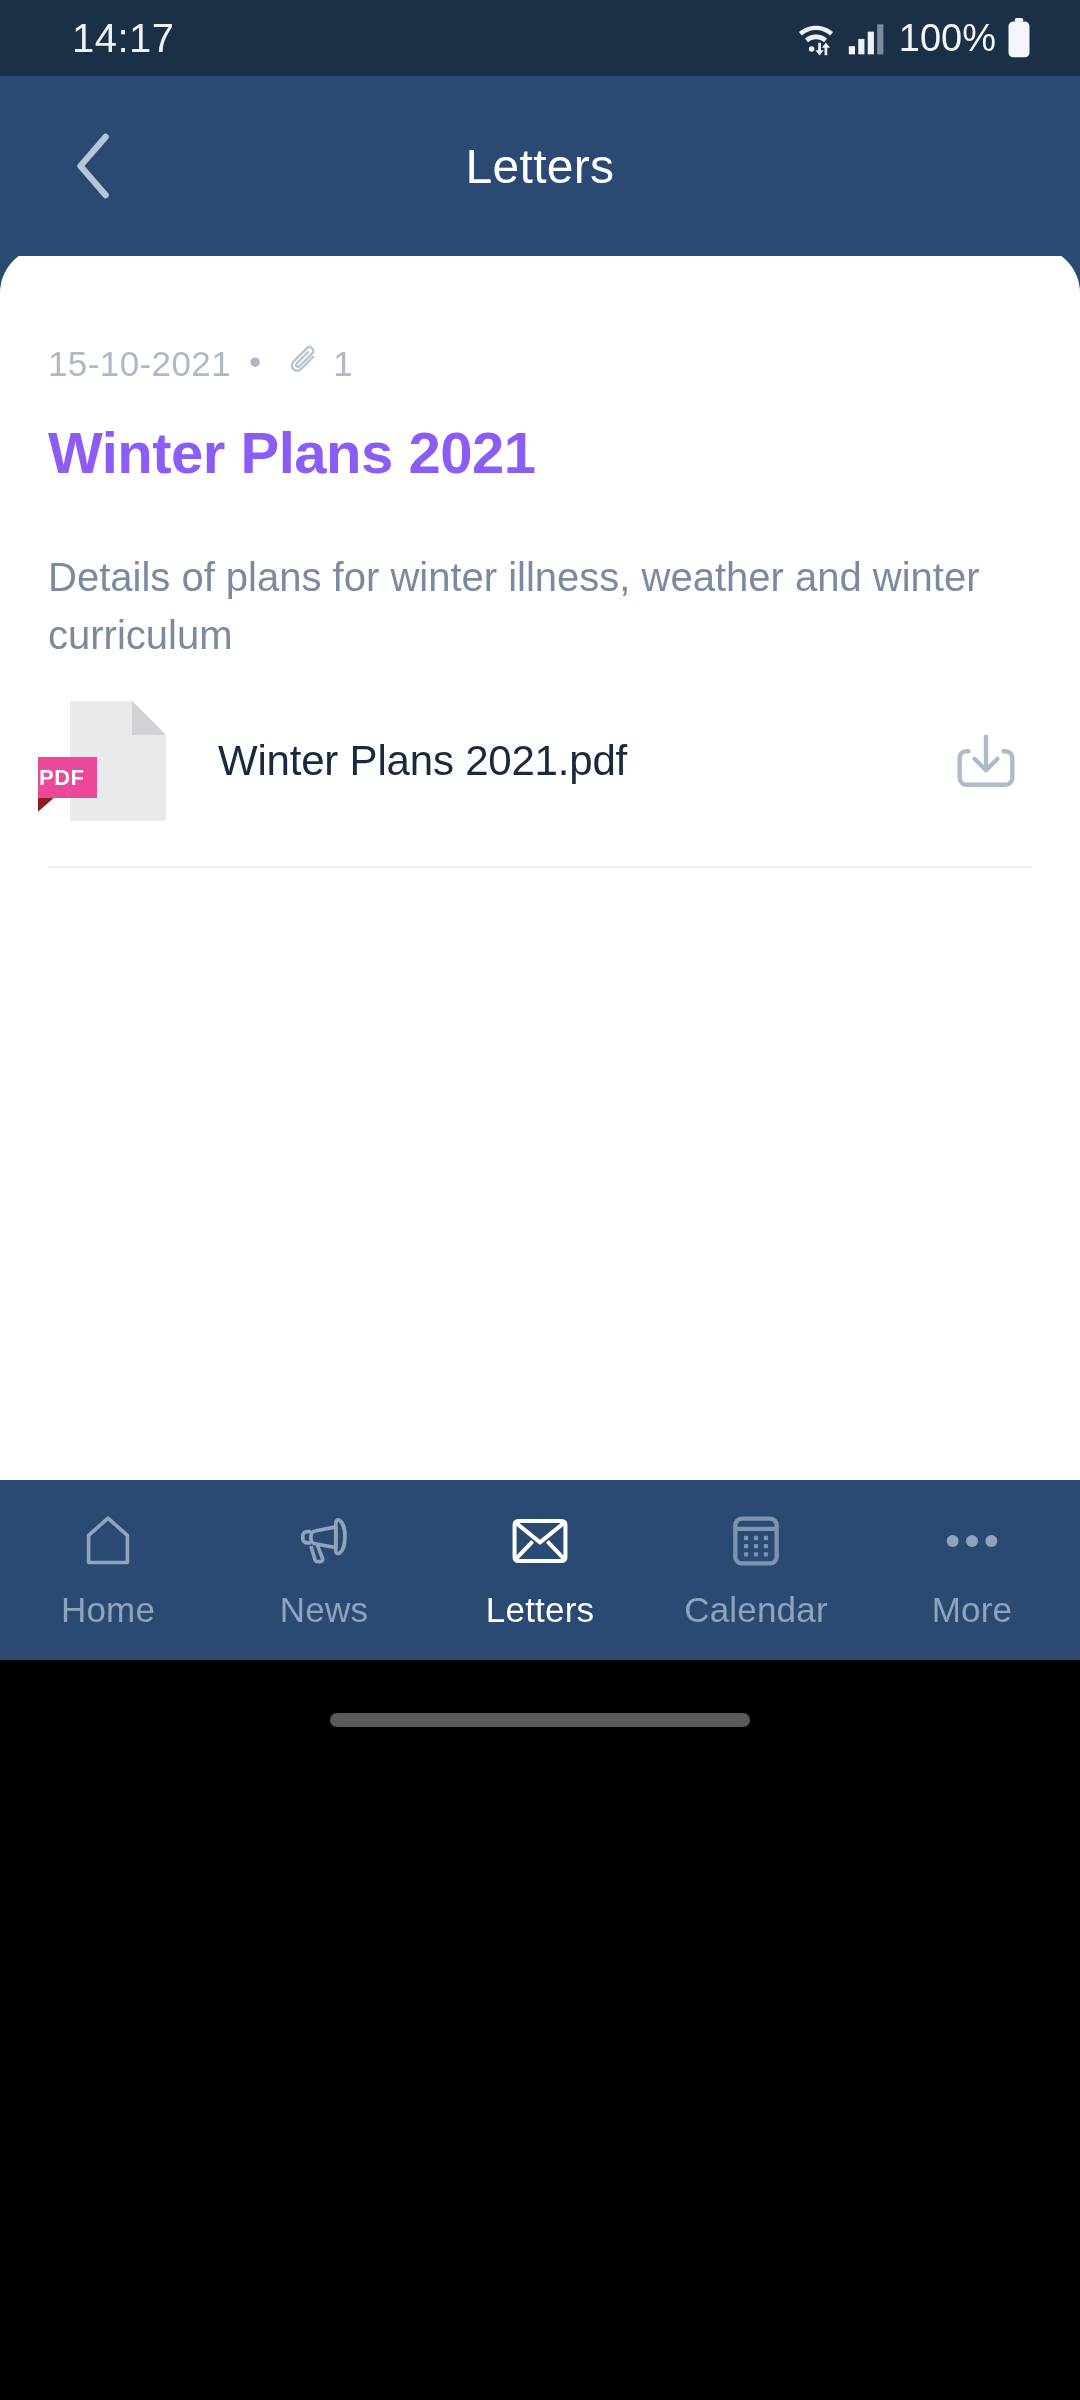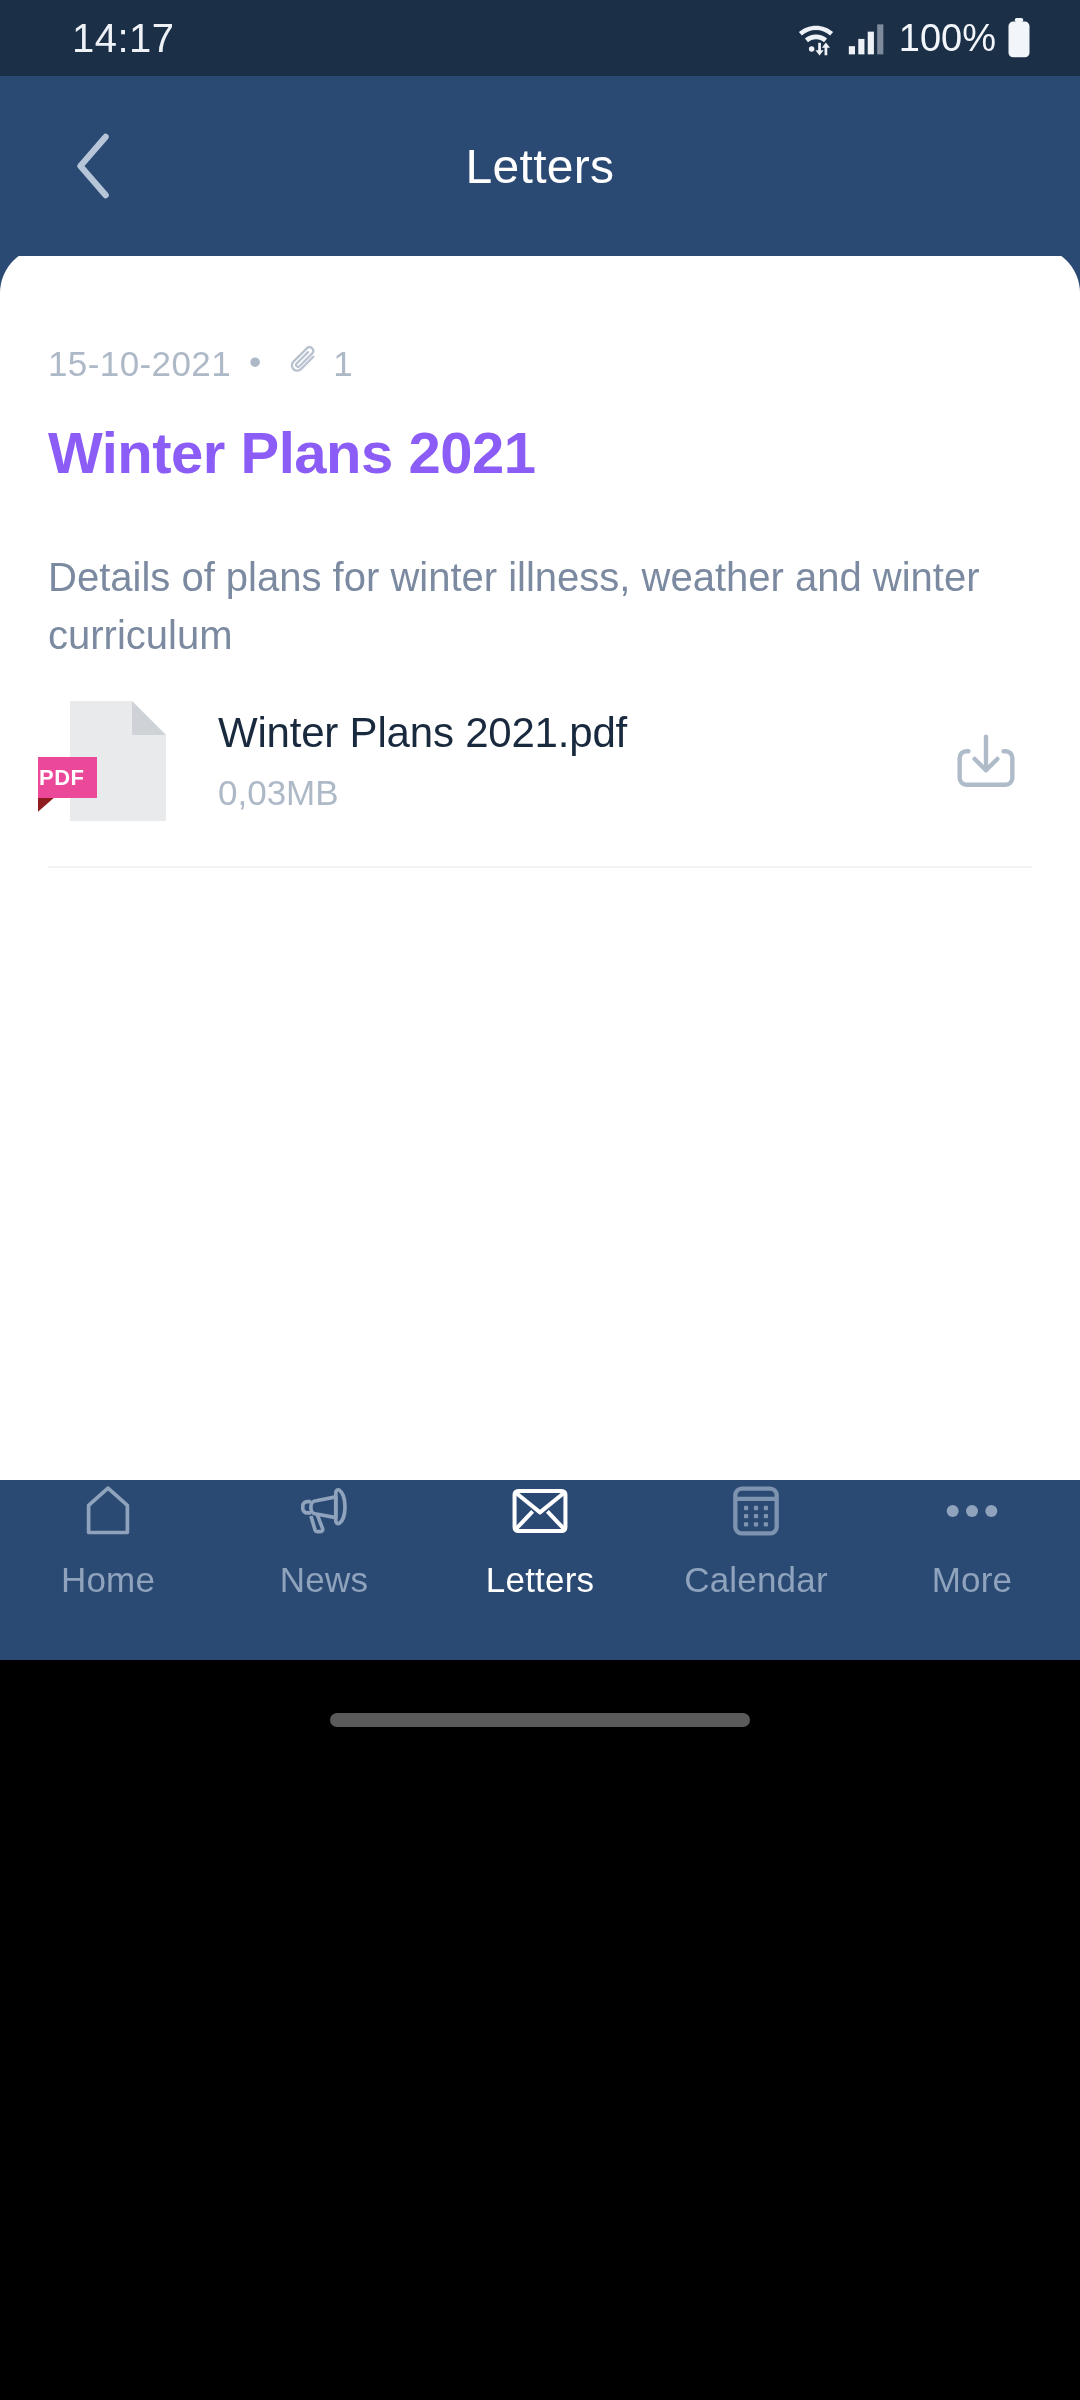--- a/index.html
+++ b/index.html
@@ -225,20 +225,21 @@
     background: #2b4a73;
     display: flex;
     align-items: flex-start;
     z-index: 6;
   }
   .nav-item {
     flex: 1 1 0;
     display: flex;
     flex-direction: column;
     align-items: center;
+    padding-top: 30px;
   }
   .nav-icon {
     height: 62px;
     display: flex;
     align-items: center;
     justify-content: center;
   }
   .nav-label {
     margin-top: 18px;
     font-size: 35px;
@@ -336,21 +337,20 @@
         <svg class="icon-svg" width="96" height="120" viewBox="0 0 96 120">
           <path d="M0 0 H62 L96 34 V120 H0 Z" fill="#e8eaec"></path>
           <path d="M62 0 L96 34 H62 Z" fill="#cfd3d7"></path>
         </svg>
         <div class="pdf-badge-tail"></div>
         <div class="pdf-badge">PDF</div>
       </div>
 
       <div class="attachment-text">
         <div class="attachment-name">Winter Plans 2021.pdf</div>
-        <div class="attachment-size">0,03MB</div>
       </div>
 
       <div class="download-btn">
         <span>
           <svg class="icon-svg" width="62" height="62" viewBox="0 0 24 24">
             <path d="M5.2 8.2 H4.4 A2.6 2.6 0 0 0 1.8 10.8 V18.6 A2.6 2.6 0 0 0 4.4 21.2 H19.6 A2.6 2.6 0 0 0 22.2 18.6 V10.8 A2.6 2.6 0 0 0 19.6 8.2 H18.8" fill="none" stroke="#b0bbc9" stroke-width="1.7" stroke-linecap="round" stroke-linejoin="round"></path>
             <path d="M12 2.6 V15.4" fill="none" stroke="#b0bbc9" stroke-width="1.7" stroke-linecap="round"></path>
             <path d="M7.6 11.2 L12 15.6 L16.4 11.2" fill="none" stroke="#b0bbc9" stroke-width="1.7" stroke-linecap="round" stroke-linejoin="round"></path>
           </svg>
         </span>

